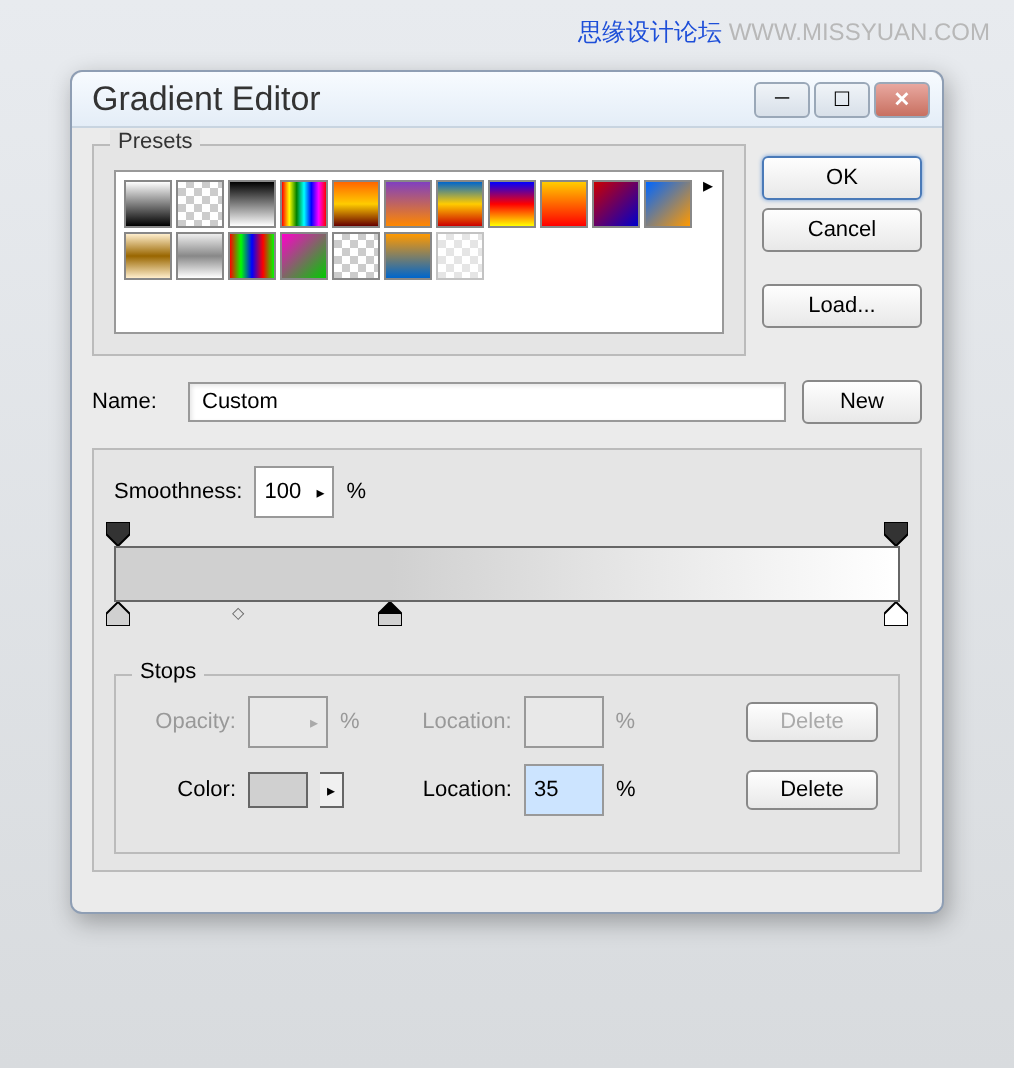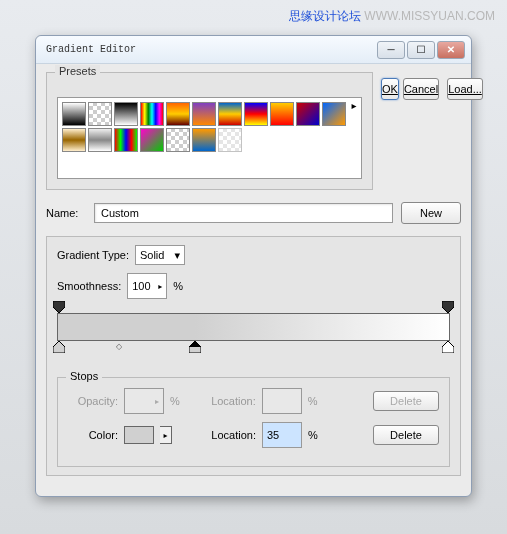--- a/index.html
+++ b/index.html
@@ -1,35 +1,35 @@
 <!DOCTYPE html>
 <html><head>
 <meta charset="utf-8">
 <style>
 * { box-sizing: border-box; margin: 0; padding: 0; font-family: "Segoe UI", Tahoma, sans-serif; }
 body { background: linear-gradient(to bottom, #e8ebef, #d8dbde); width: 507px; height: 534px; position: relative; }
 .watermark { position: absolute; top: 8px; right: 12px; font-size: 12px; color: #b8b8b8; }
 .watermark .cn { color: #1d4ed8; }
 .dialog { position: absolute; top: 35px; left: 35px; width: 437px; background: #ebebeb; border: 1px solid #8e9eb4; border-radius: 6px; box-shadow: 2px 4px 12px rgba(0,0,0,0.3); }
 .titlebar { background: linear-gradient(to bottom, #f7fbff, #e4edf7); border-bottom: 1px solid #c8d4e0; border-radius: 6px 6px 0 0; height: 28px; display: flex; align-items: center; padding: 0 6px 0 10px; }
-.titlebar .title { font-size: 10px; color: #333; flex: 1; font-family: Liberation Mono, monospace; }
+.titlebar .title { font-size: 17px; color: #333; flex: 1; }
 .winbtns { display: flex; gap: 2px; }
 .winbtn { width: 28px; height: 18px; border: 1px solid #9aa8b8; border-radius: 3px; background: linear-gradient(to bottom, #f0f4f8, #d8e0e9); display: flex; align-items: center; justify-content: center; font-size: 10px; cursor: pointer; }
 .winbtn.close { background: linear-gradient(to bottom, #e8a8a0, #c87060); color: #fff; font-weight: bold; }
 .content { padding: 8px 10px 12px 10px; }
 .top-row { display: flex; gap: 8px; }
 .presets-box { flex: 1; }
-.fieldset { border: 1px solid #bbb; background: #e5e5e5; padding: 24px 10px 10px 10px; position: relative; }
+.fieldset { border: 1px solid #bbb; background: #e5e5e5; padding: 12px 10px 10px 10px; position: relative; }
 .fieldset .legend { position: absolute; top: -8px; left: 8px; background: #e5e5e5; padding: 0 4px; font-size: 11px; color: #333; }
 .presets-inner { background: #fff; border: 1px solid #999; padding: 4px; height: 82px; position: relative; }
 .preset-grid { display: flex; flex-wrap: wrap; gap: 2px; }
 .swatch { width: 24px; height: 24px; border: 1px solid #888; }
 .swatch.checker { background: repeating-conic-gradient(#ccc 0 25%, #fff 0 50%) 0/8px 8px; }
 .presets-arrow { position: absolute; top: -1px; right: -1px; width: 16px; height: 16px; display: flex; align-items: center; justify-content: center; font-size: 10px; }
-.btn-col { display: flex; gap: 4px; width: 80px; padding-top: 6px; text-decoration: underline; }
+.btn-col { display: flex; flex-direction: column; gap: 4px; width: 80px; padding-top: 6px; }
 .btn { height: 22px; background: linear-gradient(to bottom, #fefefe, #e8e8e8); border: 1px solid #888; border-radius: 3px; font-size: 11px; cursor: pointer; }
 .btn.primary { border: 1px solid #4a7ab8; box-shadow: 0 0 2px #6a9ad8; }
 .name-row { display: flex; align-items: center; gap: 8px; margin: 12px 0; }
 .name-row .lbl { font-size: 11px; width: 40px; }
 .name-row input { flex: 1; height: 20px; border: 1px solid #999; padding: 0 6px; font-size: 11px; box-shadow: inset 1px 1px 2px rgba(0,0,0,0.1); }
 .name-row .btn { width: 60px; }
 .grad-section { border: 1px solid #bbb; background: #e5e5e5; padding: 8px 10px; margin-bottom: 8px; }
 .grad-row { display: flex; align-items: center; gap: 6px; font-size: 11px; margin-bottom: 8px; }
 .select { height: 20px; border: 1px solid #999; background: #fff; padding: 0 4px; font-size: 11px; display: flex; align-items: center; gap: 10px; }
 .numfield { width: 40px; height: 20px; border: 1px solid #999; background: #fff; padding: 12px 4px; font-size: 11px; display: flex; align-items: center; }
@@ -105,27 +105,20 @@
     </div>
 
     <div class="name-row">
       <span class="lbl">Name:</span>
       <input type="text" value="Custom" style="">
       <button class="btn">New</button>
     </div>
 
     <div class="grad-section">
       <div class="grad-row">
-        <span>Gradient Type:</span>
-        <div class="select">
-          <span>Solid</span>
-            <span>▾</span>
-        </div>
-      </div>
-      <div class="grad-row">
         <span>Smoothness:</span>
         <div class="numfield">
           <span>100</span>
             <span class="arrow">▸</span>
         </div>
         <span>%</span>
       </div>
 
       <div class="gradient-bar-wrap">
         <div class="stop-marker top" style="left:-4px">

